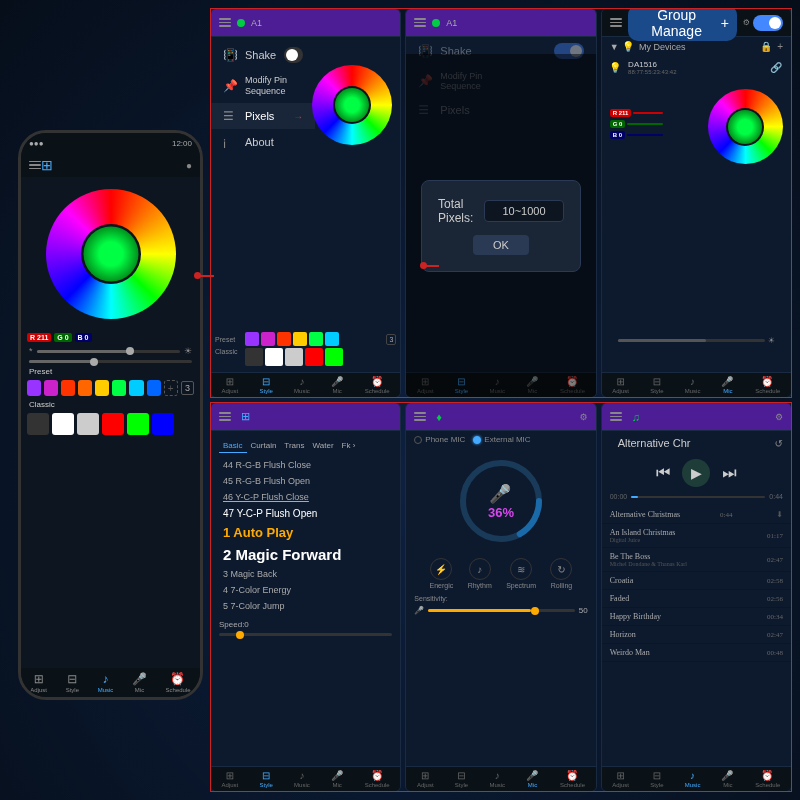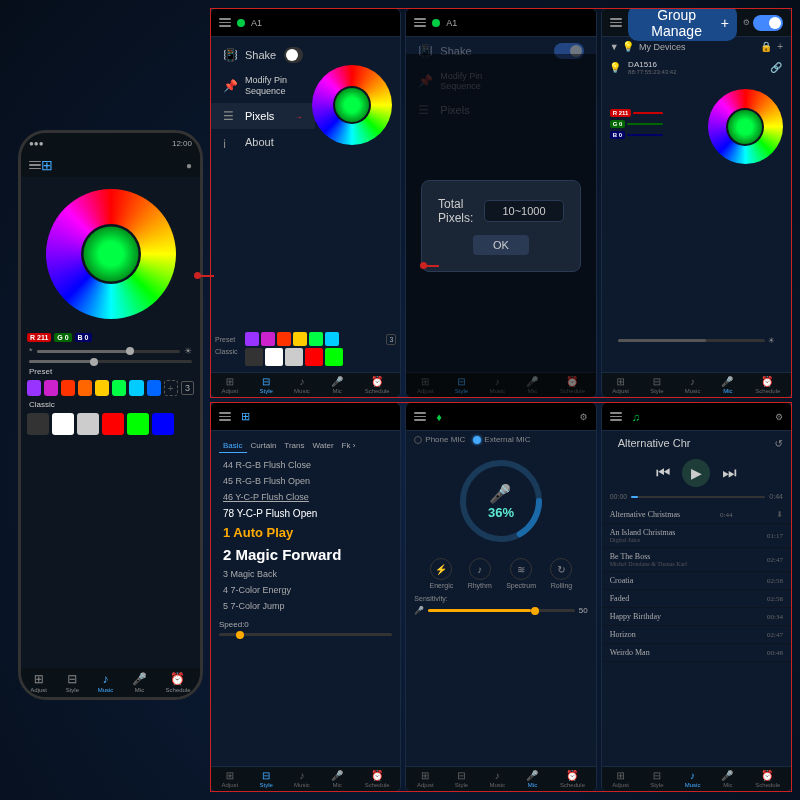--- a/index.html
+++ b/index.html
@@ -214,21 +214,21 @@
 
     .panel {
       background: #0d1a2e;
       border-radius: 6px;
       overflow: hidden;
       position: relative;
       border: 1px solid #1a2a40;
     }
 
     .panel-header {
-      background: #000000;
+      background: #4c1d95;
       height: 28px;
       display: flex;
       align-items: center;
       padding: 0 8px;
       gap: 6px;
       border-bottom: 1px solid #1a2a40;
     }
 
     .menu-icon {
       display: flex;
@@ -1065,21 +1065,21 @@
       <div class="effect-tab active">Basic</div>
       <div class="effect-tab">Curtain</div>
       <div class="effect-tab">Trans</div>
       <div class="effect-tab">Water</div>
       <div class="effect-tab">Fk ›</div>
     </div>
     <div class="effect-list">
       <div class="effect-item" style="font-size:9px;">44 R-G-B Flush Close</div>
       <div class="effect-item" style="font-size:9px;">45 R-G-B Flush Open</div>
       <div class="effect-item" style="font-size:9px;text-decoration:underline;">46 Y-C-P Flush Close</div>
-      <div class="effect-item" style="font-size:10px;color:#fff;">78 Y-C-P Flush Open</div>
+      <div class="effect-item" style="font-size:10px;color:#fff;">47 Y-C-P Flush Open</div>
       <div class="effect-item" style="font-size:13px;color:#ffaa00;font-weight:bold;">1 Auto Play</div>
       <div class="effect-item" style="font-size:15px;color:#fff;font-weight:bold;">2 Magic Forward</div>
       <div class="effect-item" style="font-size:9px;">3 Magic Back</div>
       <div class="effect-item" style="font-size:9px;">4 7-Color Energy</div>
       <div class="effect-item" style="font-size:9px;">5 7-Color Jump</div>
     </div>
     <div class="speed-row">
       <span>Speed:0</span>
     </div>
     <div style="padding:2px 8px 30px;">
@@ -1135,21 +1135,21 @@
     </div>
 
     <div class="mic-center">
       <div style="position:relative;width:90px;height:90px;">
         <svg width="90" height="90">
           <circle cx="45" cy="45" r="38" fill="none" stroke="#1a3a5a" stroke-width="6"></circle>
           <circle cx="45" cy="45" r="38" fill="none" stroke="#1a6aaa" stroke-width="6" stroke-dasharray="100 240" stroke-dashoffset="60" stroke-linecap="round"></circle>
         </svg>
         <div style="position:absolute;inset:0;display:flex;flex-direction:column;align-items:center;justify-content:center;">
           <span style="font-size:18px;color:#aaa;">🎤</span>
-          <span style="font-size:13px;font-weight:bold;color:#5eead4;">36%</span>
+          <span style="font-size:13px;font-weight:bold;color:#d946ef;">36%</span>
         </div>
       </div>
     </div>
 
     <div class="mic-buttons">
       <div class="mic-btn-item">
         <div class="mic-btn-circle">⚡</div>
         <span>Energic</span>
       </div>
       <div class="mic-btn-item">

